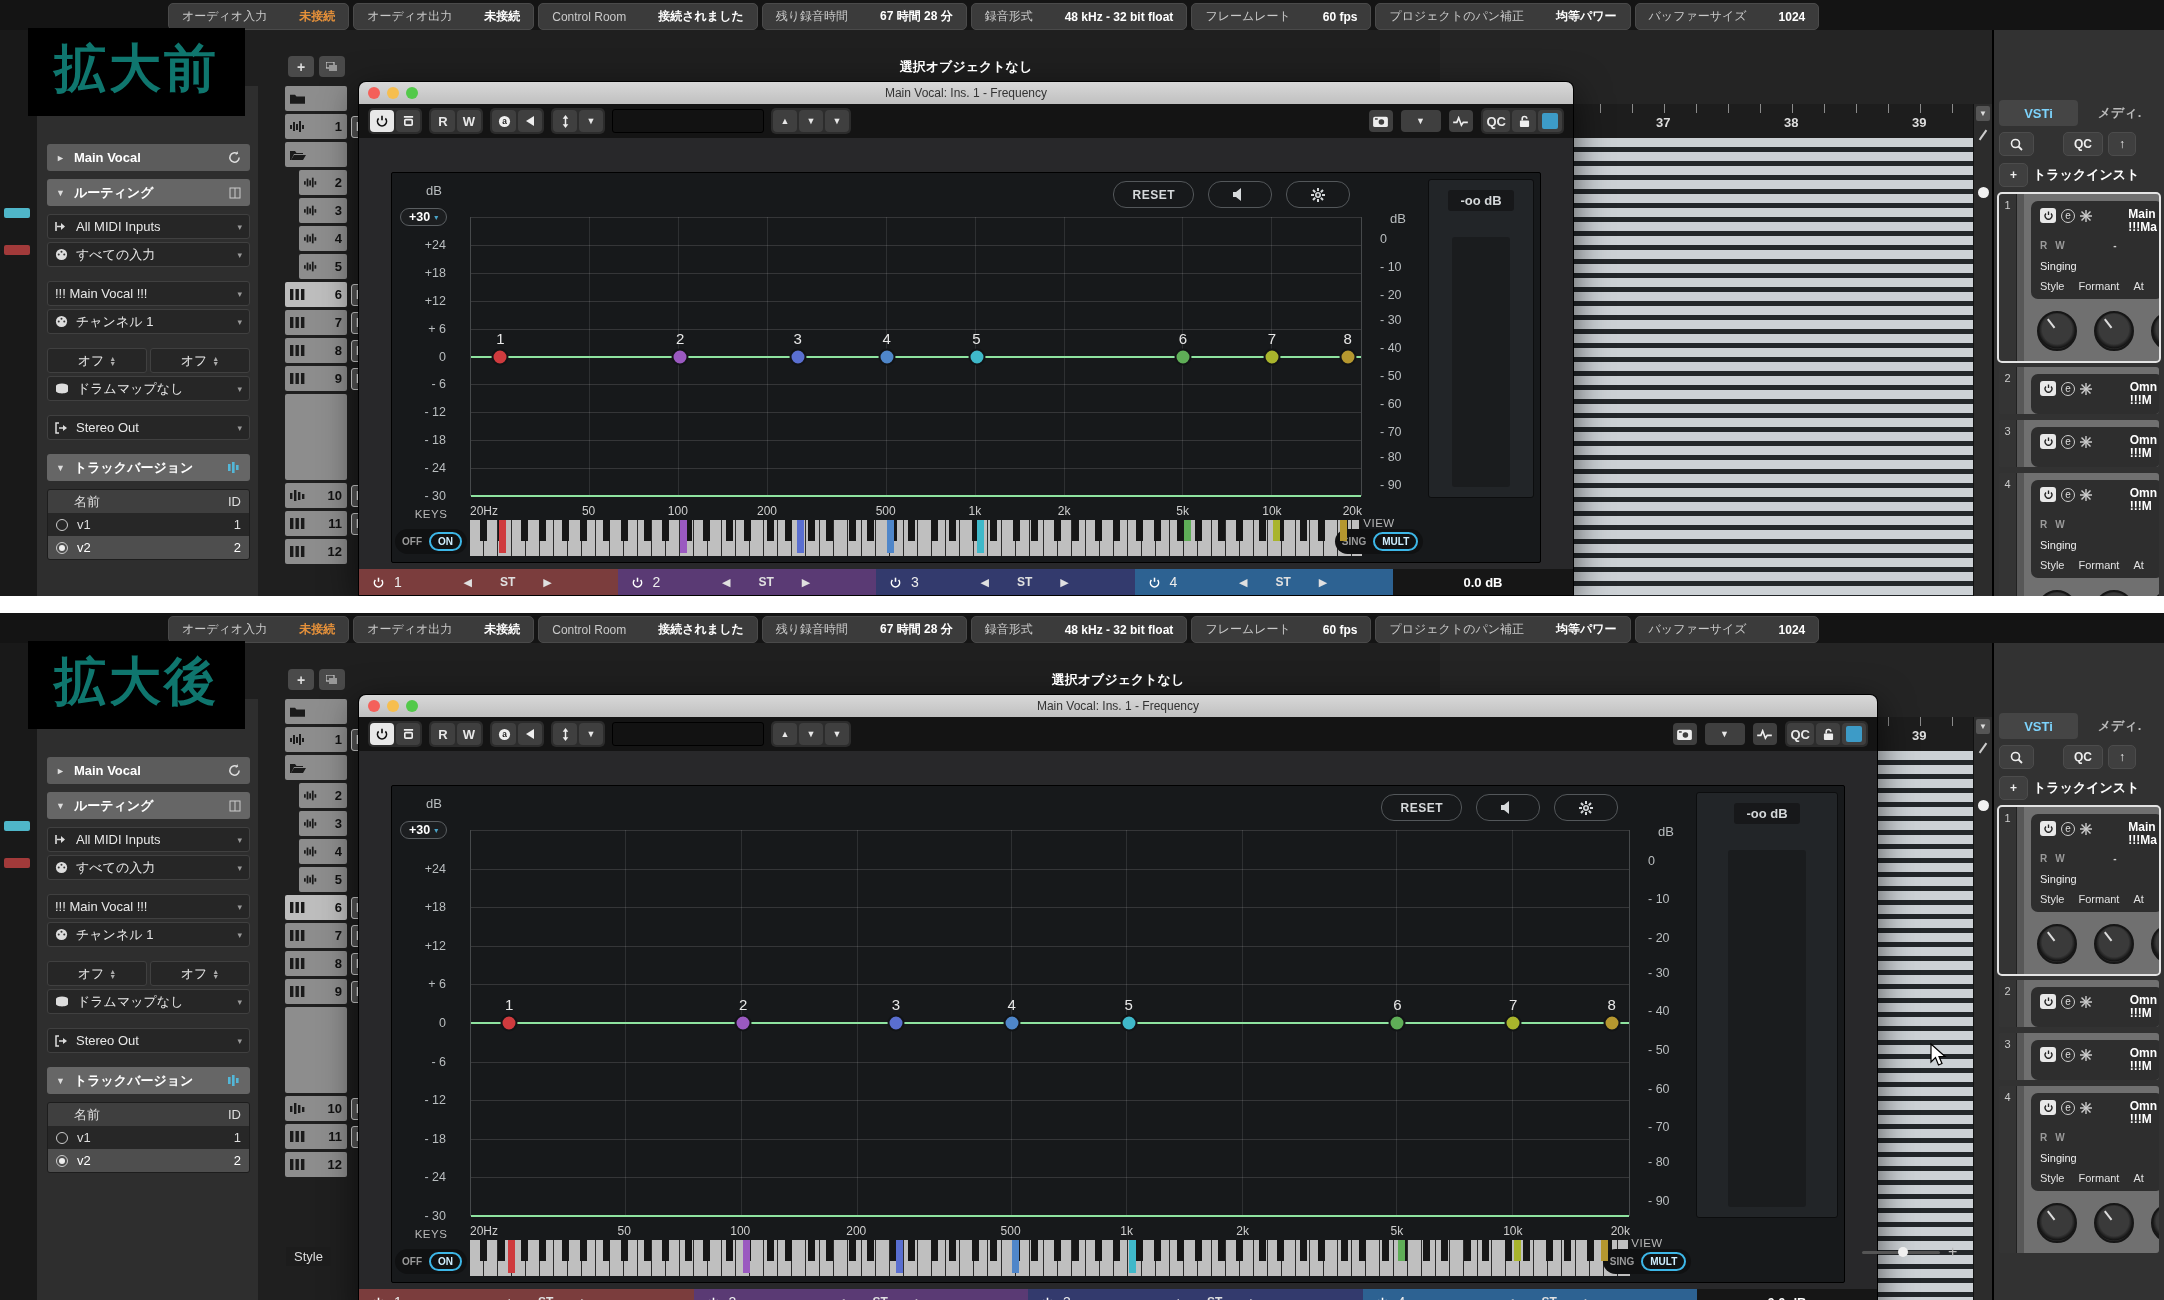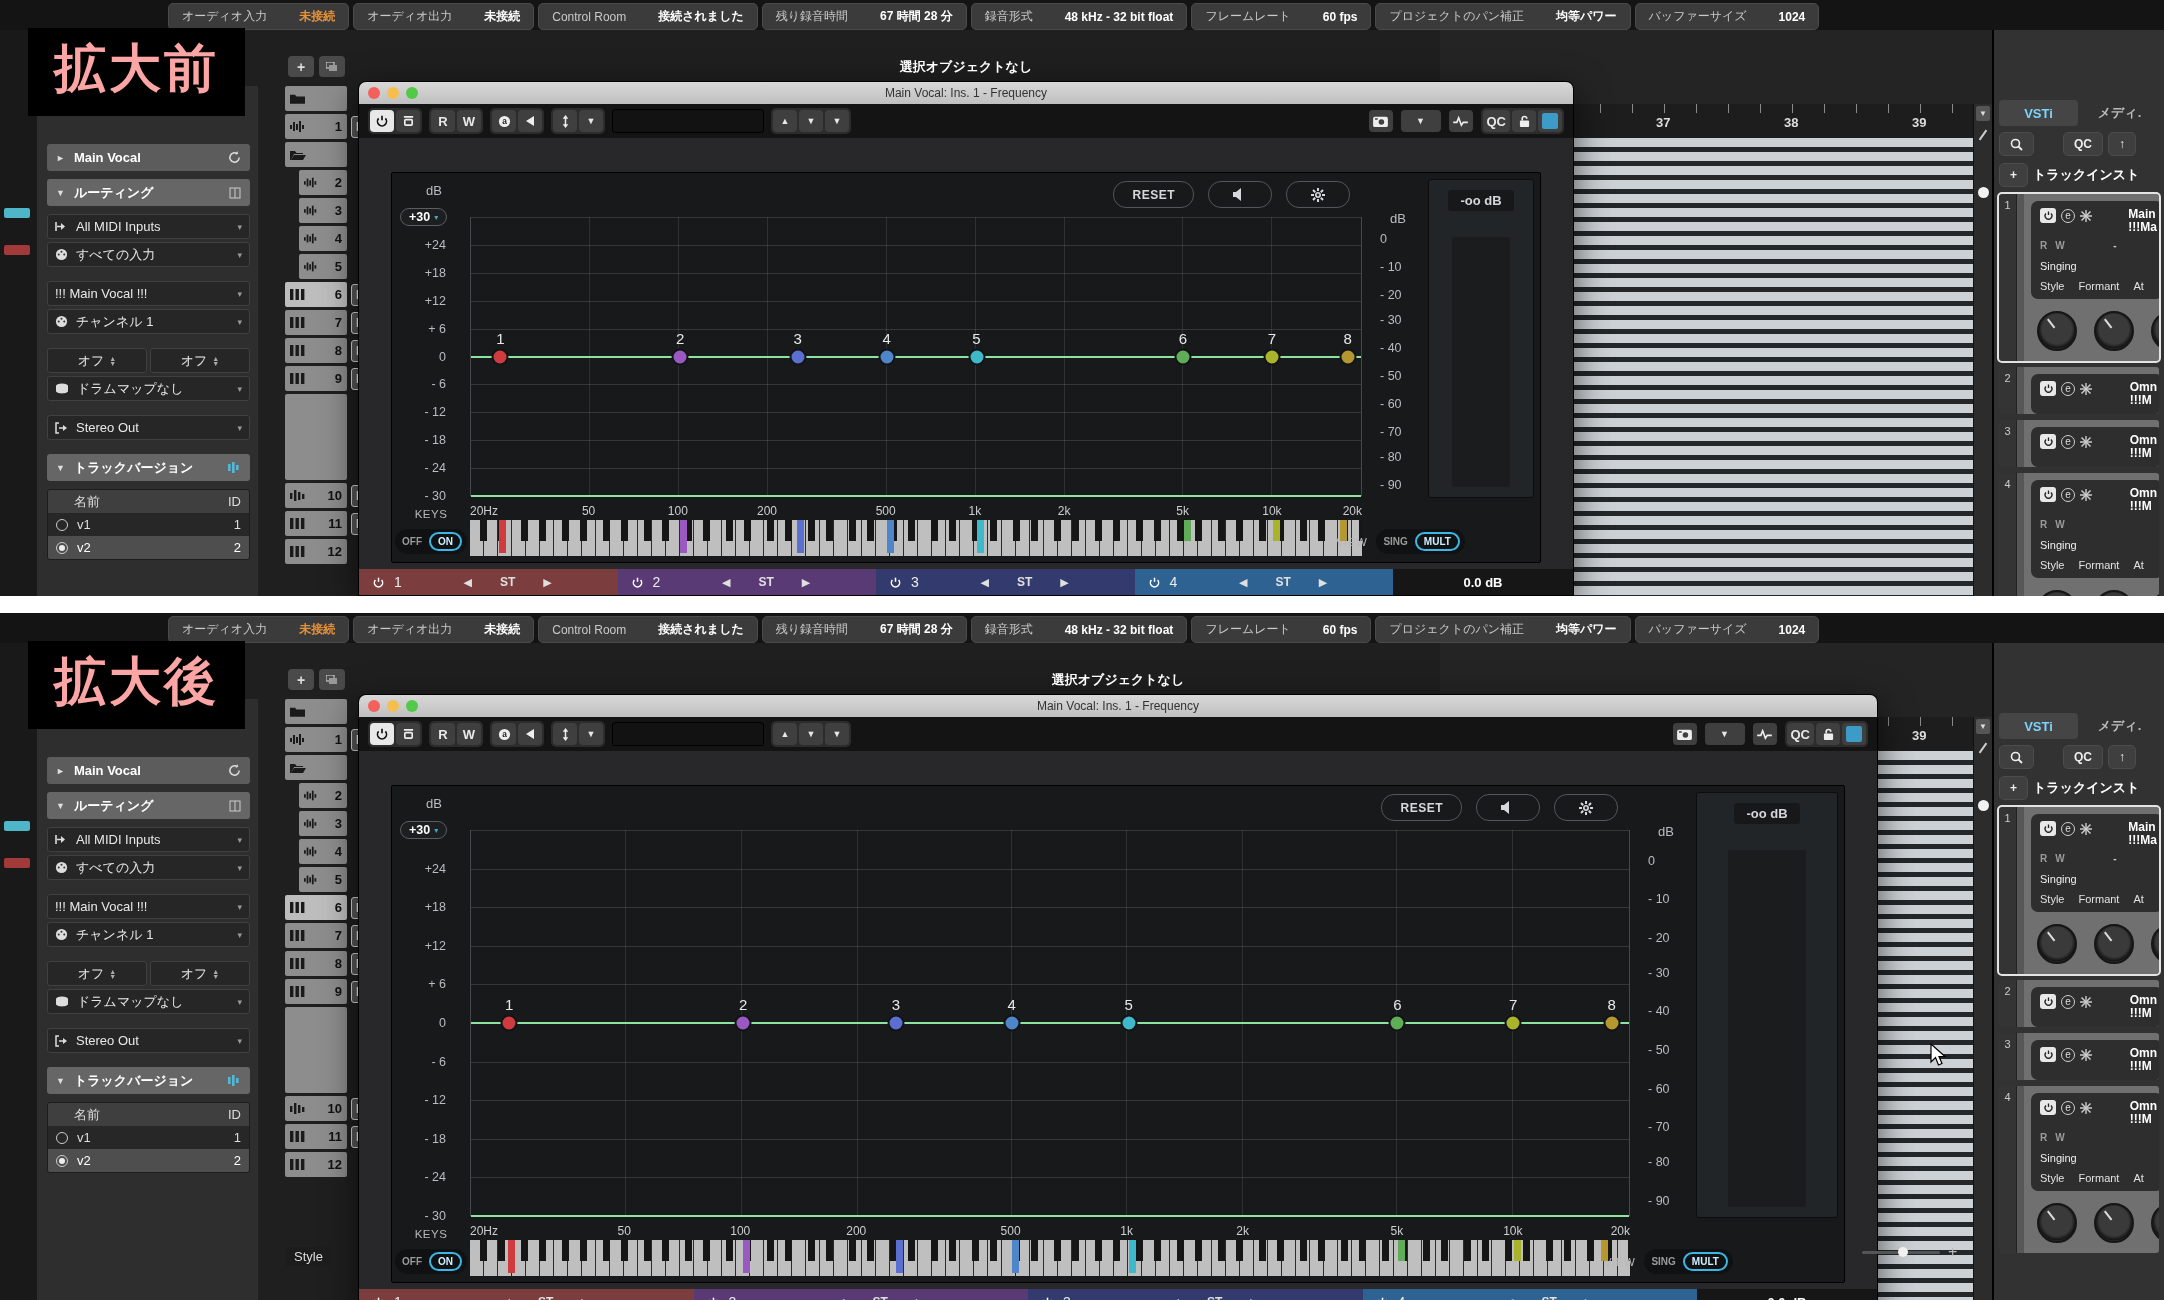--- a/index.html
+++ b/index.html
@@ -11,21 +11,21 @@
   .divider{height:17px;background:#ffffff;}
 
   
   .statusbar{position:absolute;left:168px;top:3px;display:flex;gap:4px;z-index:25;}
   .sb-pill{background:#3b3b3b;border:1px solid #4a4a4a;border-radius:5px;height:25px;display:flex;
            align-items:center;padding:0 13px;gap:12px;font-size:12px;color:#c9c9c9;white-space:nowrap;}
   .sb-pill .val{color:#fff;font-weight:bold;margin-left:20px;}
   .sb-pill.first .val{color:#e8923a;}
 
   
-  .zoom-label{position:absolute;left:28px;top:28px;background:#000;color:#fca5a5;font-size:52px;
+  .zoom-label{position:absolute;left:28px;top:28px;background:#000;color:#0f766e;font-size:52px;
               font-weight:bold;padding:6px 26px 12px;letter-spacing:3px;z-index:30;}
 
   
   .daw-bg{position:absolute;left:130px;right:0;top:30px;bottom:0;background:#1f1f1f;}
   .left-strip{position:absolute;left:0;top:30px;bottom:0;width:37px;background:#191919;z-index:2;}
   .sliver{position:absolute;left:4px;width:26px;height:10px;border-radius:2px;}
 
   
   .inspector{position:absolute;left:37px;top:86px;width:221px;bottom:0;background:#2e2e2e;
              box-sizing:border-box;padding:58px 8px 8px 10px;z-index:3;color:#e5e5e5;font-size:13px;}
@@ -172,21 +172,21 @@
             border:1px solid #0c0d0e;border-radius:3px;display:flex;flex-direction:column;align-items:center;padding:10px 0;}
   .meter-label{background:#17181a;border-radius:3px;padding:3px 12px;font-size:13px;font-weight:bold;color:#d4d7d9;}
   .meter-bar{margin-top:26px;width:56%;flex:1;background:#1a1c1e;border-radius:3px;}
 
   .keysbox{position:absolute;left:4px;bottom:8px;width:70px;display:flex;flex-direction:column;align-items:center;gap:9px;}
   .minilabel{color:#b8b8b8;font-size:11.5px;letter-spacing:.5px;}
   .togglepill{background:#101112;border-radius:13px;padding:3px 5px;display:flex;align-items:center;gap:5px;}
   .tg-off{color:#9a9a9a;font-size:10px;font-weight:bold;padding:0 2px;}
   .tg-on{border:2px solid #3db7e8;border-radius:11px;color:#cfeeff;font-size:10px;font-weight:bold;padding:2px 7px;}
   .viewbox{position:absolute;right:calc(var(--meterw) + 14px);bottom:8px;width:86px;display:flex;
-           flex-direction:row;align-items:center;gap:9px;margin-left:43px;}
+           flex-direction:column;align-items:center;margin-left:43px;}
 
   .keyboard{position:absolute;left:78px;right:calc(var(--meterw) + 74px);bottom:6px;height:54px;}
   .freq-row{position:relative;height:18px;}
   .freq-row span{position:absolute;bottom:2px;transform:translateX(-50%);color:#cfcfcf;font-size:12px;}
   .freq-row span.first{transform:none;}
   .freq-row span.last{transform:translateX(-100%);}
   .keys{position:relative;height:36px;background:#bfbfbf;overflow:hidden;}
   .keys::before{content:"";position:absolute;inset:0;
      background:repeating-linear-gradient(90deg,transparent 0 13px,#2b2b2b 13px 14px);}
   .blackkeys{position:absolute;left:0;right:0;top:0;height:58%;

